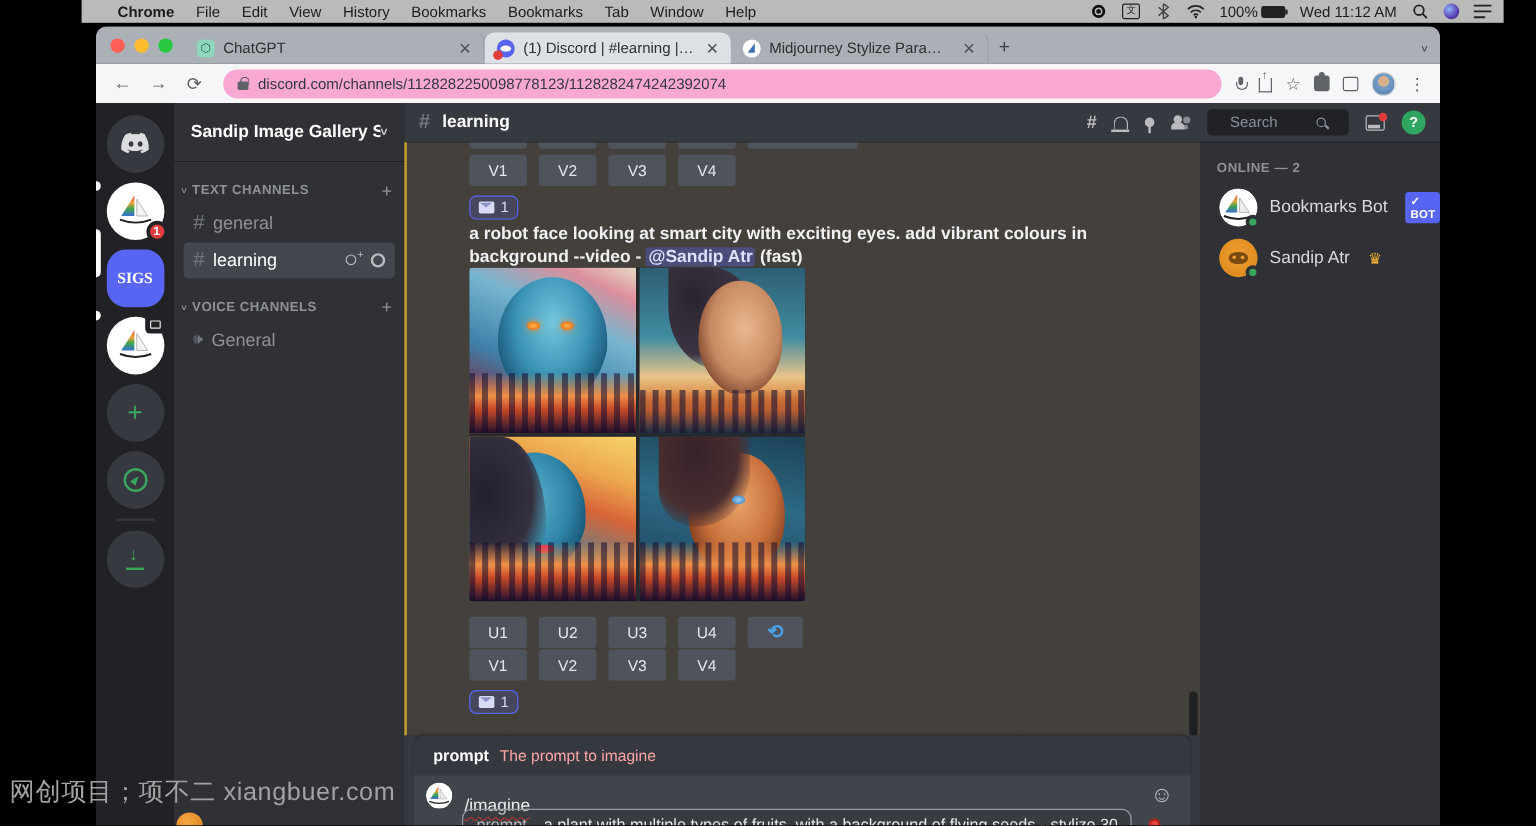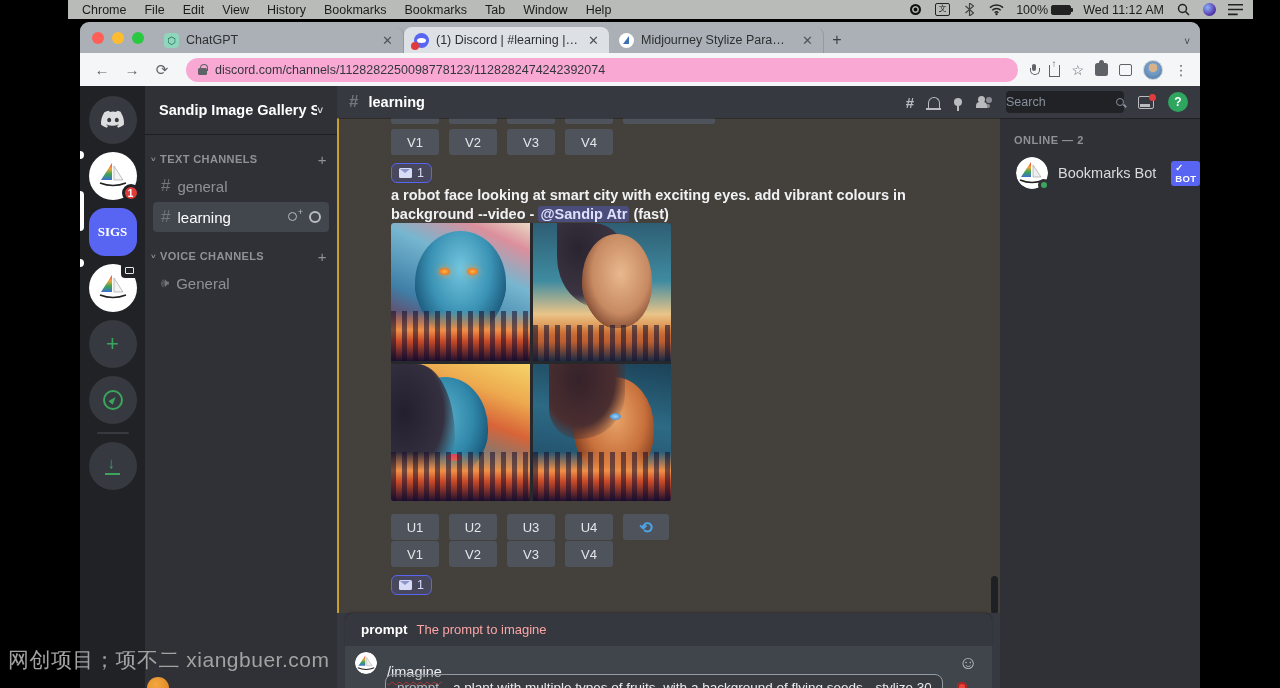--- a/index.html
+++ b/index.html
@@ -4,21 +4,21 @@
 <style>
   * { margin:0; padding:0; box-sizing:border-box; }
   html,body { width:1280px; height:688px; background:#000; overflow:hidden;
               font-family:"Liberation Sans", sans-serif; }
   .screen { position:relative; width:1280px; height:688px; background:#000; overflow:hidden; }
 
   
   .menubar { position:absolute; left:68px; top:0; width:1185px; height:19px;
              background:#b9bbb8; display:flex; align-items:center; font-size:12.5px; color:#1c1c1c; }
   .menubar .mitem { padding:0 9px; white-space:nowrap; }
-  .menubar .mitem.app { font-weight:normal; padding-left:14px; }
+  .menubar .mitem.app { font-weight:bold; padding-left:30px; }
   .menubar .mright { margin-left:auto; display:flex; align-items:center; gap:12px; padding-right:10px; }
   .mb-ico { width:15px; height:13px; display:inline-flex; align-items:center; justify-content:center; }
   .rec-circle { width:11px; height:11px; border-radius:50%; background:#111; border:2.5px solid #111; box-shadow:inset 0 0 0 1.5px #b9bbb8; }
   .ime-box { width:15px; height:13px; border:1.5px solid #222; border-radius:2px; font-size:8px; line-height:10px; text-align:center; color:#222; }
   .battery { display:flex; align-items:center; gap:3px; }
   .batt-body { width:20px; height:10px; border:1.5px solid #222; border-radius:2px; position:relative; background:#222; }
   .batt-body:after { content:""; position:absolute; right:-3px; top:2.5px; width:2px; height:4px; background:#222; border-radius:0 1px 1px 0; }
   .cc-circle { width:13px; height:13px; border-radius:50%; background:radial-gradient(circle at 35% 35%, #8ab4f8, #5b3fb4 60%, #2b1b66); }
   .clock { white-space:nowrap; }
 
@@ -114,21 +114,21 @@
   .hd-ic { color:#b9bbbe; position:relative; display:flex; align-items:center; justify-content:center; }
   .threads-ic { font-size:15px; font-weight:bold; color:#b9bbbe; }
   .bell-ic { width:12px; height:11px; border:1.6px solid #b9bbbe; border-bottom:none; border-radius:6px 6px 0 0; position:relative; }
   .bell-ic:after { content:""; position:absolute; left:-3px; bottom:-2px; width:15px; height:2px; background:#b9bbbe; }
   .pin-ic { width:8px; height:8px; background:#b9bbbe; border-radius:50%; position:relative; }
   .pin-ic:after { content:""; position:absolute; left:3px; top:7px; width:2px; height:6px; background:#b9bbbe; }
   .people-ic { width:16px; height:12px; position:relative; }
   .people-ic:before { content:""; position:absolute; left:2px; top:0; width:7px; height:7px; background:#b9bbbe; border-radius:50%; }
   .people-ic:after { content:""; position:absolute; left:0; top:6px; width:11px; height:6px; background:#b9bbbe; border-radius:4px 4px 0 0; }
   .people-ic .p2 { position:absolute; right:0; top:1px; width:6px; height:6px; background:#8a8e94; border-radius:50%; box-shadow:-1px 6px 0 -1px #8a8e94; }
-  .searchbox { width:118px; height:22px; background:#202225; border-radius:4px; display:flex; align-items:center; padding:0 0; gap:6px; }
+  .searchbox { width:118px; height:22px; background:#202225; border-radius:4px; display:flex; align-items:center; padding:0 19px; gap:6px; }
   .searchbox .ph { flex:1; color:#87909c; font-size:12.5px; }
   .mag-ic { width:8px; height:8px; border:1.6px solid #87909c; border-radius:50%; position:relative; flex:none; }
   .mag-ic:after { content:""; position:absolute; left:6px; top:6px; width:4px; height:1.6px; background:#87909c; transform:rotate(45deg); }
   .inbox-ic { width:16px; height:13px; border:1.7px solid #b9bbbe; border-radius:2px; position:relative; }
   .inbox-ic:after { content:""; position:absolute; left:1px; bottom:1px; width:10px; height:3px; background:#b9bbbe; }
   .inbox-dot { position:absolute; right:-3px; top:-3px; width:7px; height:7px; background:#e13c3c; border-radius:50%; }
   .help-ic { width:20px; height:20px; border-radius:50%; background:#2fa65f; color:#fff; font-size:12px; font-weight:bold; display:flex; align-items:center; justify-content:center; }
 
   .content-row { flex:1; display:flex; min-height:0; }
   .chat { flex:1; display:flex; flex-direction:column; min-width:0; background:#36393f; }
@@ -522,20 +522,28 @@
                     <circle cx="16" cy="16" r="16" fill="#fff"></circle>
                     <polygon points="15,5 15,20 5,20" fill="url(#rb)"></polygon>
                     <polygon points="17,8 17,20 25,20" fill="#eee" stroke="#999" stroke-width="0.6"></polygon>
                     <path d="M4 23 q12 5 24 0" stroke="#222" stroke-width="1.6" fill="none"></path>
                   </svg>
                 <span class="status"></span>
               </span>
               <span class="mname">Bookmarks Bot</span>
               <span class="bot-badge">✓ BOT</span>
             </div>
+            <div class="member">
+              <span class="mav orange">
+                <span class="dface"></span>
+                <span class="status"></span>
+              </span>
+              <span class="mname">Sandip Atr</span>
+              <span class="crown">♛</span>
+            </div>
           </div>
         </div>
       </div>
 
     </div>
   </div>
 
   <div class="watermark">网创项目；项不二 xiangbuer.com</div>
   <div class="orange-peek"></div>
 </div>

